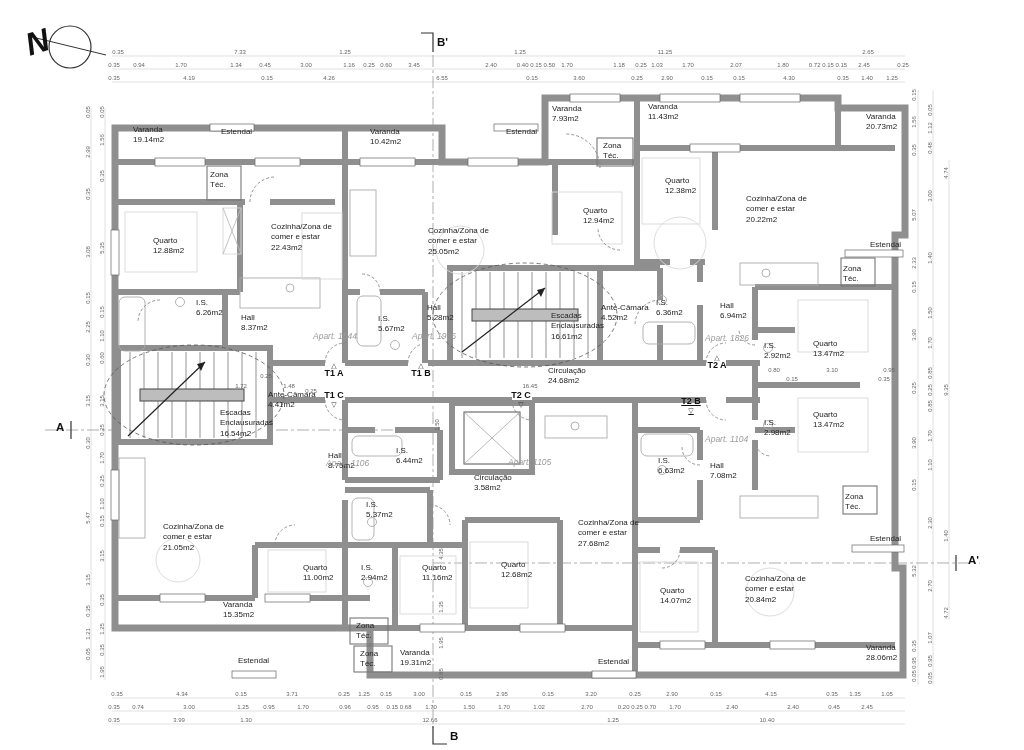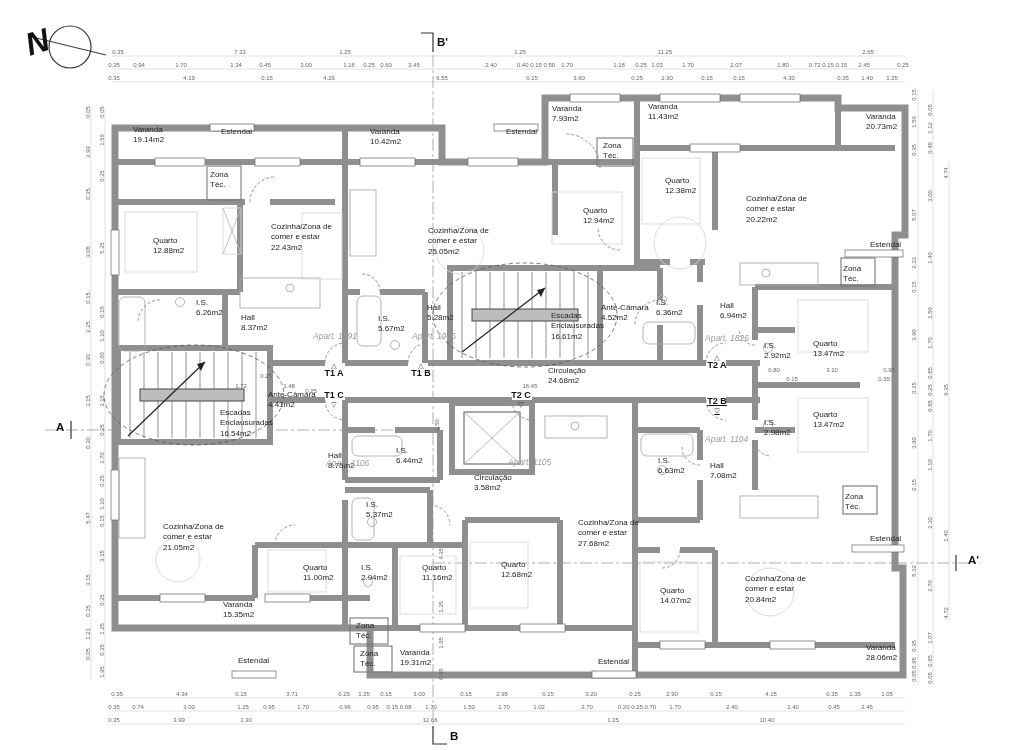--- a/index.html
+++ b/index.html
@@ -467,32 +467,32 @@
       <div class="room" style="left: 598px; top: 657px;">
         <span class="rn">Estendal</span>
       </div>
       <div class="room" style="left: 870px; top: 534px;">
         <span class="rn">Estendal</span>
       </div>
       <div class="room" style="left: 866px; top: 643px;">
         <span class="rn">Varanda</span>
         <span class="ra">28.06m2</span>
       </div>
-      <div class="apart" style="left: 313px; top: 331px;">Apart. 1591</div>
+      <div class="apart" style="left: 313px; top: 331px;">Apart. 1544</div>
       <div class="apart" style="left: 412px; top: 331px;">Apart. 1936</div>
       <div class="apart" style="left: 705px; top: 333px;">Apart. 1826</div>
       <div class="apart" style="left: 705px; top: 434px;">Apart. 1104</div>
       <div class="apart" style="left: 508px; top: 457px;">Apart. 1105</div>
       <div class="apart" style="left: 326px; top: 434px; margin-top: 24px;">Apart. 1106</div>
       <div class="unit" style="left: 334px; top: 362px;"><span class="tri">△</span><span>T1 A</span></div>
       <div class="unit" style="left: 421px; top: 362px;"><span class="tri">△</span><span>T1 B</span></div>
       <div class="unit" style="left: 717px; top: 354px;"><span class="tri">△</span><span>T2 A</span></div>
       <div class="unit" style="left: 334px; top: 391px;"><span>T1 C</span><span class="tri">▽</span></div>
       <div class="unit" style="left: 521px; top: 391px;"><span>T2 C</span><span class="tri">▽</span></div>
-      <div class="unit" style="left: 717px; top: 397px; text-decoration: underline;"><span>T2 B</span><span class="tri">▽</span></div>
+      <div class="unit" style="left: 691px; top: 397px; text-decoration: underline;"><span>T2 B</span><span class="tri">▽</span></div>
       <div class="sec" style="left: 437px; top: 36px;">B'</div>
       <div class="sec" style="left: 450px; top: 730px;">B</div>
       <div class="sec" style="left: 56px; top: 421px;">A</div>
       <div class="sec" style="left: 968px; top: 554px;">A'</div>
       <div class="dim" style="left: 118px; top: 52px;">0.35</div>
       <div class="dim" style="left: 240px; top: 52px;">7.33</div>
       <div class="dim" style="left: 345px; top: 52px;">1.25</div>
       <div class="dim" style="left: 520px; top: 52px;">1.25</div>
       <div class="dim" style="left: 665px; top: 52px;">11.25</div>
       <div class="dim" style="left: 868px; top: 52px;">2.65</div>

